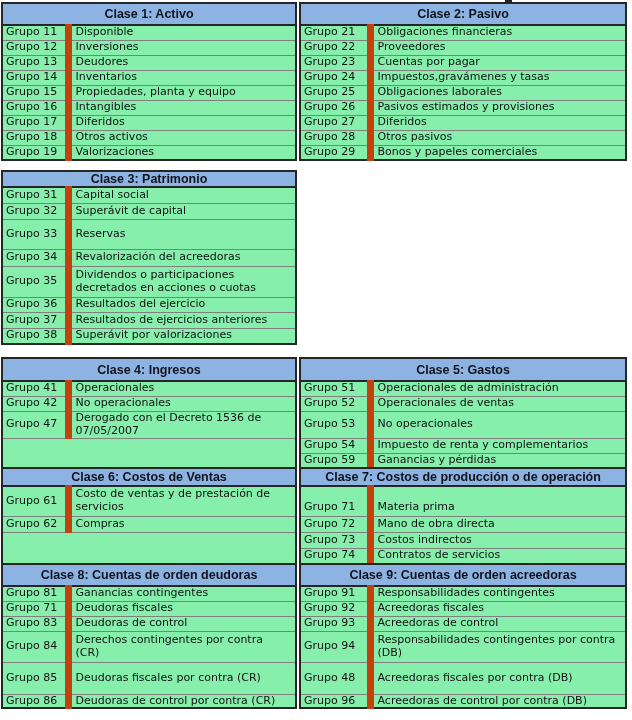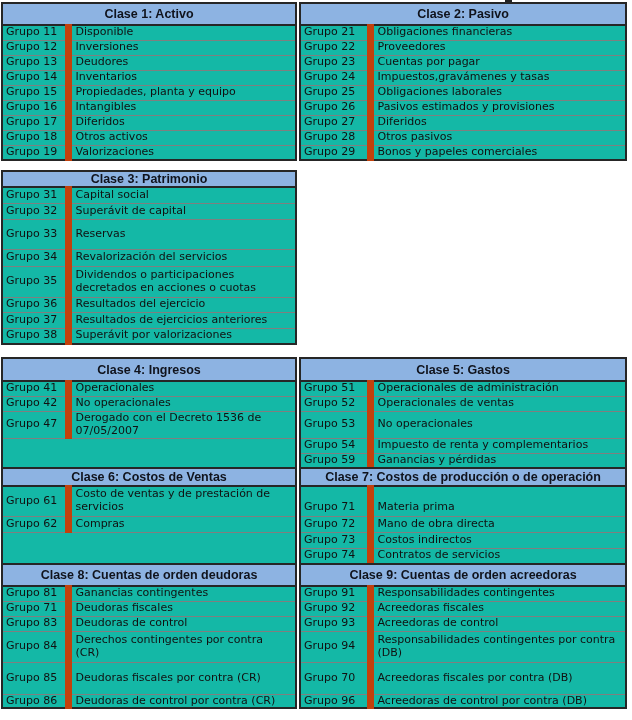--- a/index.html
+++ b/index.html
@@ -2,21 +2,21 @@
 <html><head>
 <meta charset="utf-8">
 <style>
   html,body { margin:0; padding:0; background:#ffffff; }
   .canvas {
     position:relative; width:632px; height:720px; background:#ffffff;
     font-family:"DejaVu Sans","Liberation Sans",sans-serif;
     font-size:11px; color:#111111; overflow:hidden;
   }
   .band { position:absolute; left:1px; display:flex; gap:2px; align-items:flex-start; }
-  table.tbl { border-collapse:collapse; table-layout:fixed; border:2px solid #262626; background:#14b8a6; }
+  table.tbl { border-collapse:collapse; table-layout:fixed; border:2px solid #262626; background:#86efac; }
   table.lt { width:294px; }
   table.rt { width:326px; }
   col.gl { width:66px; }  col.dl { width:228px; }
   col.gr { width:70px; }  col.dr { width:256px; }
   th.hdr {
     background:#8DB3E2; color:#10131c;
     font-family:"Liberation Sans","DejaVu Sans",sans-serif;
     font-weight:bold; font-size:12.5px; text-align:center; vertical-align:middle;
     border:2px solid #262626; padding:0 2px; white-space:nowrap; overflow:hidden;
   }
@@ -152,21 +152,21 @@
       <tr class="h16">
             <td class="g">Grupo 32</td>
             <td class="d">Superávit de capital</td>
           </tr>
       <tr class="h30">
             <td class="g">Grupo 33</td>
             <td class="d">Reservas</td>
           </tr>
       <tr class="h17">
             <td class="g">Grupo 34</td>
-            <td class="d">Revalorización del servicios</td>
+            <td class="d">Revalorización del acreedoras</td>
           </tr>
       <tr class="h31">
             <td class="g">Grupo 35</td>
             <td class="d">Dividendos o participaciones decretados en acciones o cuotas</td>
           </tr>
       <tr class="h15">
             <td class="g">Grupo 36</td>
             <td class="d">Resultados del ejercicio</td>
           </tr>
       <tr class="h16">
@@ -348,21 +348,21 @@
           </tr>
       <tr class="h15">
             <td class="g">Grupo 93</td>
             <td class="d">Acreedoras de control</td>
           </tr>
       <tr class="h31">
             <td class="g">Grupo 94</td>
             <td class="d">Responsabilidades contingentes por contra (DB)</td>
           </tr>
       <tr class="h32">
-            <td class="g">Grupo 70</td>
+            <td class="g">Grupo 48</td>
             <td class="d">Acreedoras fiscales por contra (DB)</td>
           </tr>
       <tr class="h26">
             <td class="g">Grupo 96</td>
             <td class="d">Acreedoras de control por contra (DB)</td>
           </tr>
     </tbody>
       </table>
   </div>
 </div>

